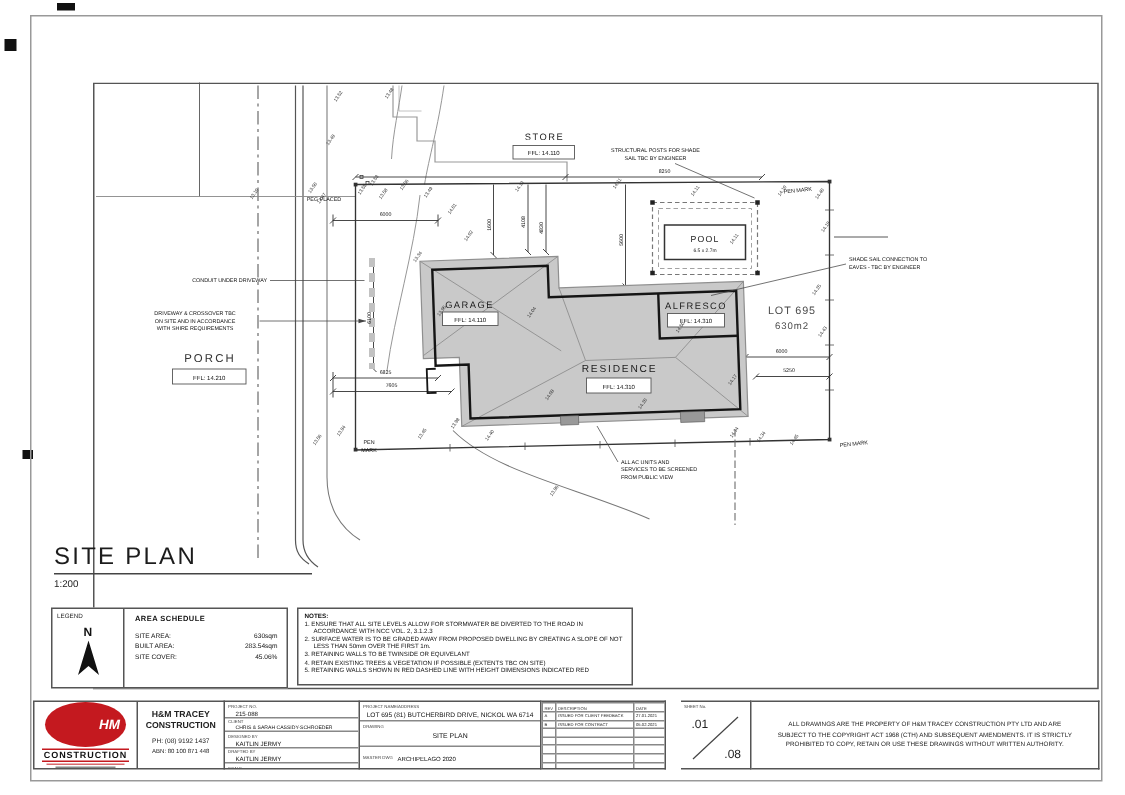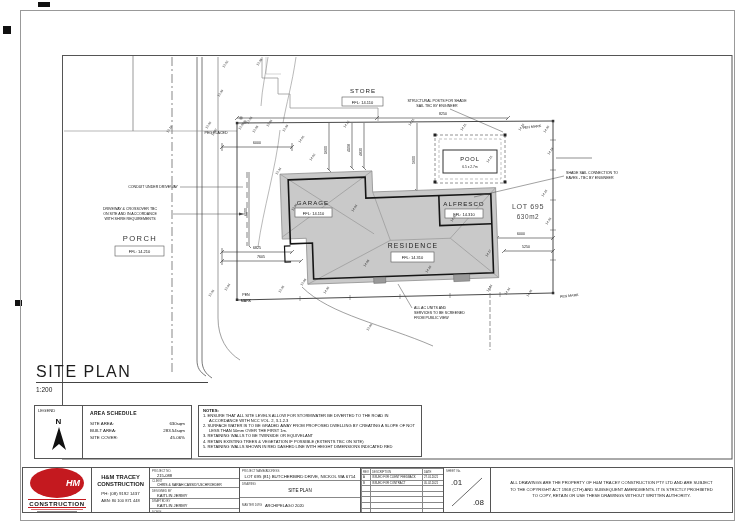--- a/index.html
+++ b/index.html
@@ -67,21 +67,21 @@
   .proj-row:last-child{border-bottom:none;display:flex;align-items:center;gap:3px;flex:1;}
   .proj-label{font-size:2.9px;color:#444;}
   .proj-value{font-size:4.4px;color:#111;text-align:center;margin-top:1px;}
   .proj-value-draw{font-size:4.6px;color:#111;text-align:center;margin:2px 0 3px 0;}
   .proj-master{font-size:4px;color:#111;}
   .tb-rev{width:83px;}
   table.rev-table{border-collapse:collapse;width:100%;table-layout:fixed;}
   .rev-table th,.rev-table td{border:.5px solid #888;font-size:2.8px;font-weight:normal;
        color:#222;padding:0 1px;height:4.6px;text-align:left;overflow:hidden;white-space:nowrap;}
   .rev-table th{height:5px;color:#333;}
-  .tb-sheet{width:47px;}
+  .tb-sheet{width:47px;margin-left:10px;}
   .sheet-label{font-size:2.9px;color:#444;padding:1px 0 0 2px;}
   .sheet-current{position:absolute;left:7px;top:10px;font-size:8px;color:#222;}
   .sheet-total{position:absolute;right:6px;bottom:5px;font-size:8px;color:#222;}
   .sheet-slash{position:absolute;left:0;top:0;}
   .tb-disclaimer{flex:1;display:flex;align-items:center;justify-content:center;padding:4px 16px;}
   .disclaimer-text{font-size:4.2px;line-height:1.55;text-align:center;color:#222;}
 </style>
 </head>
 <body>
 

